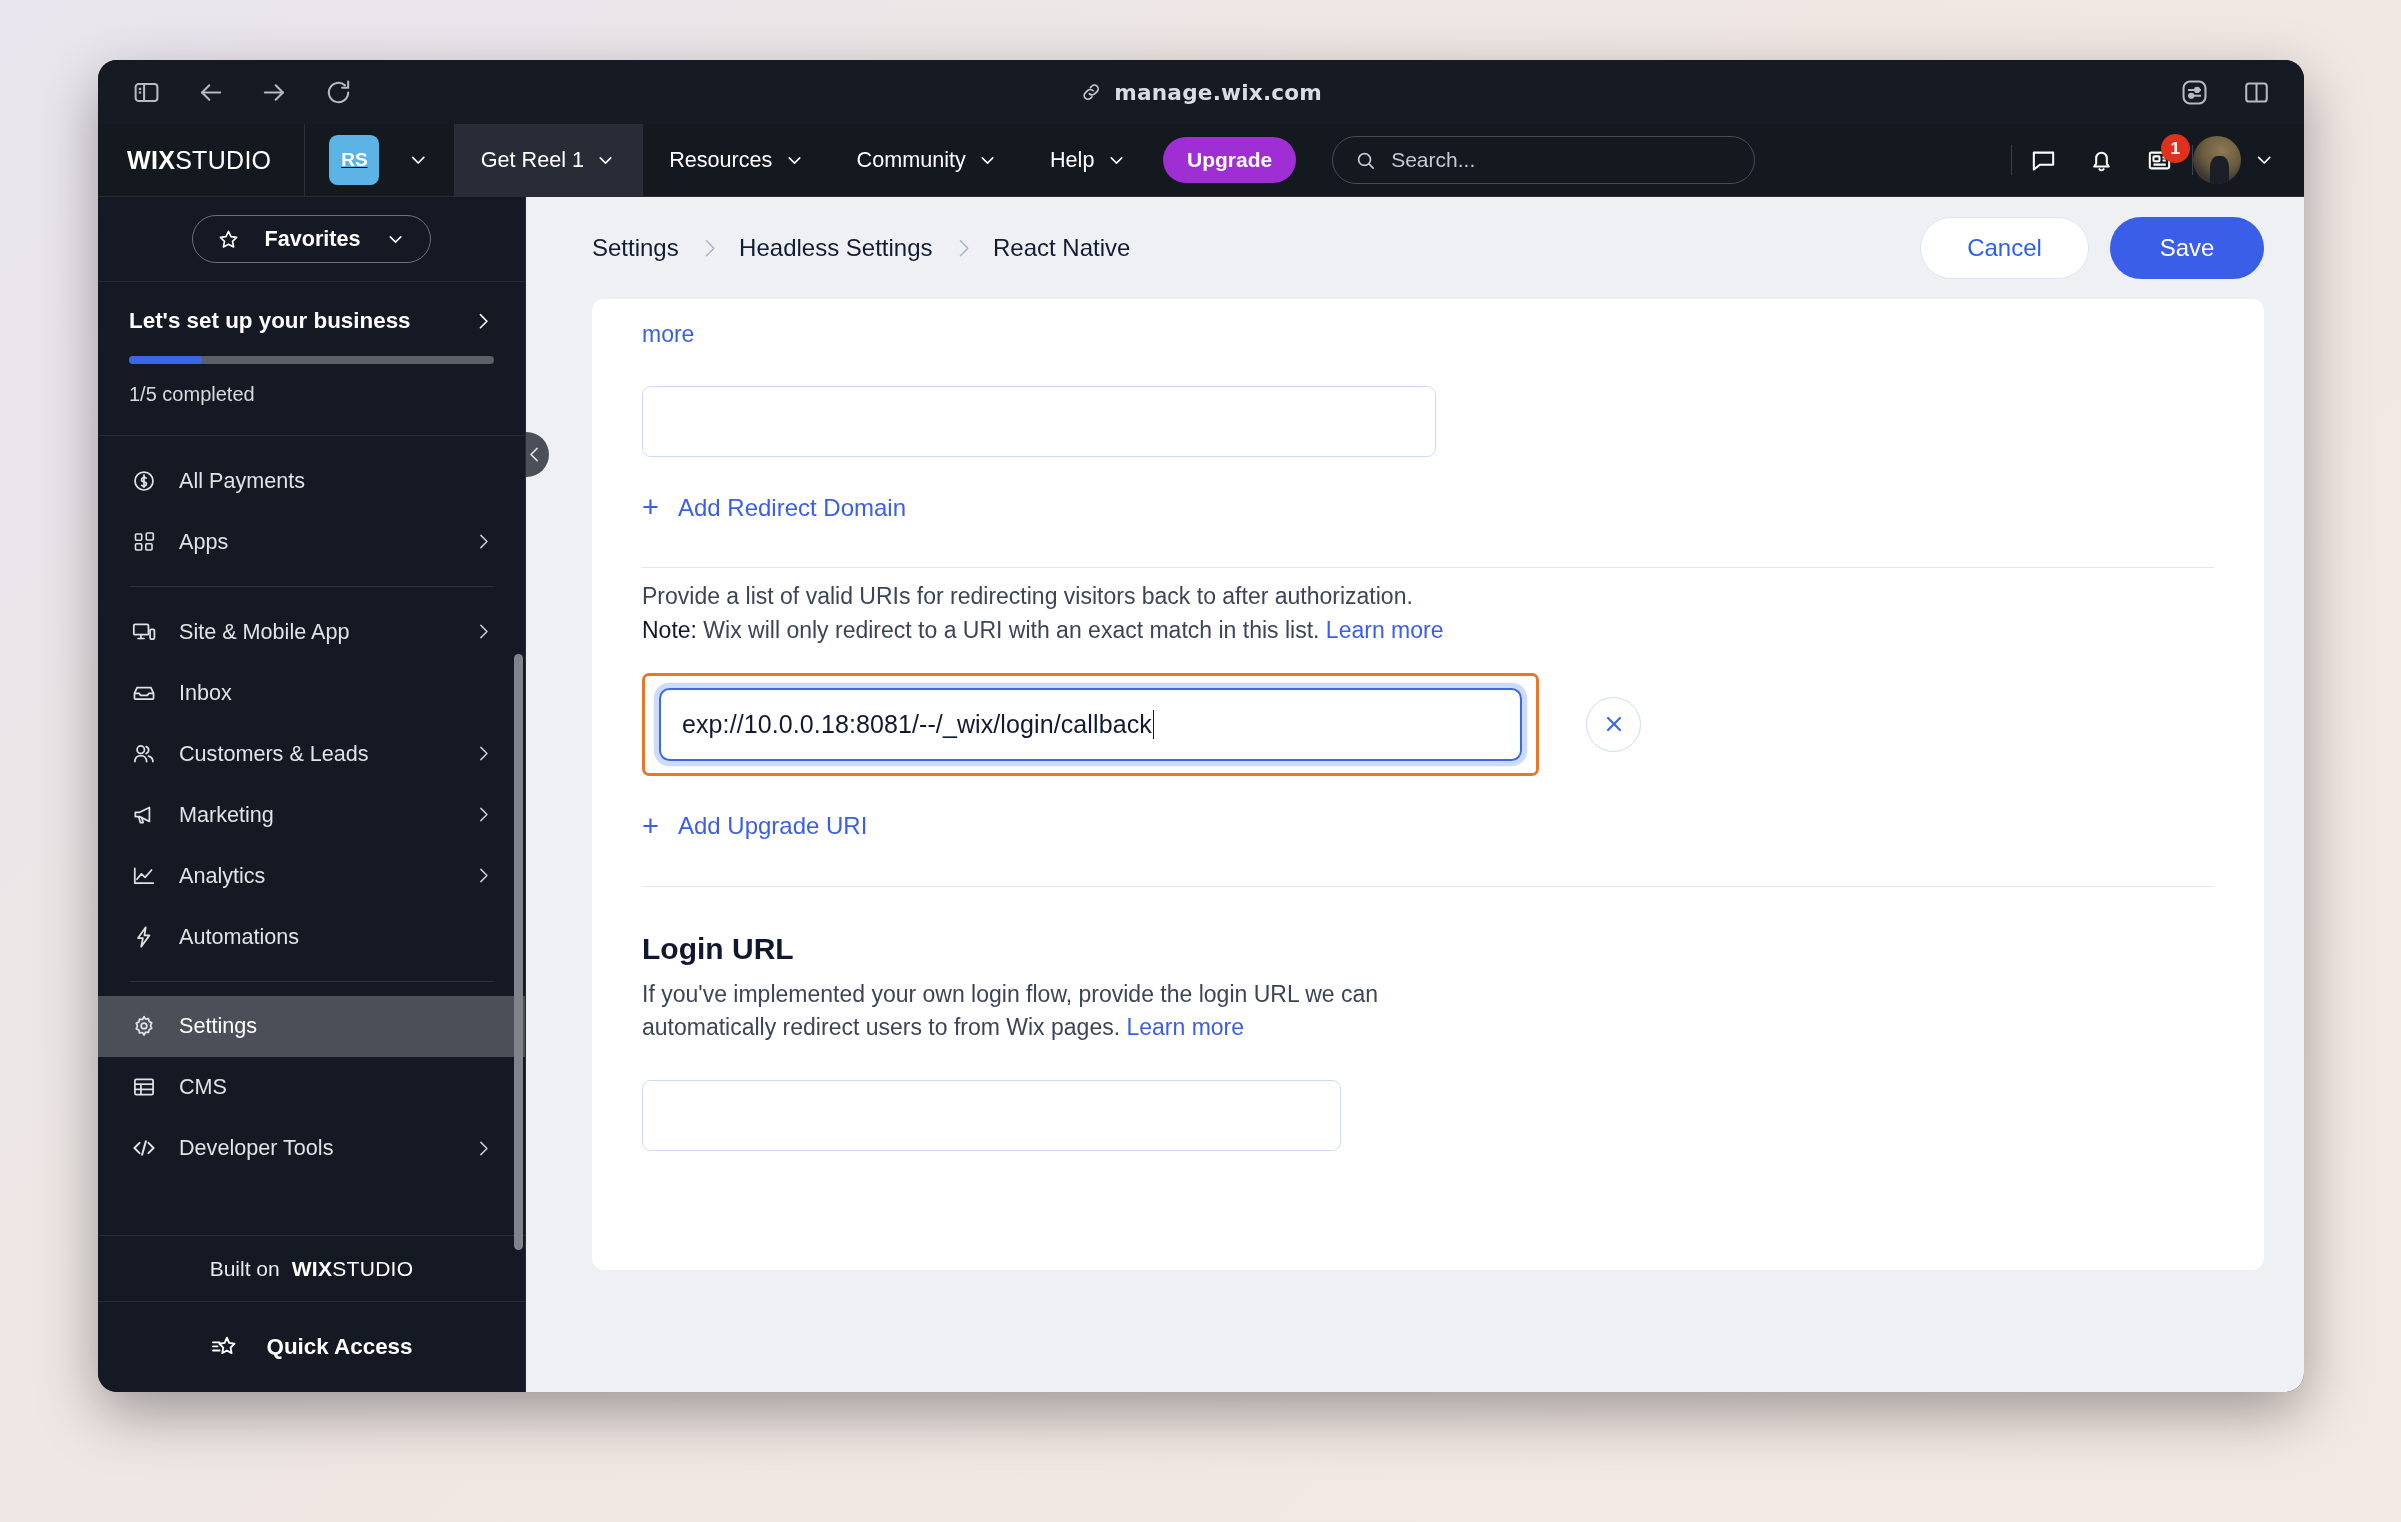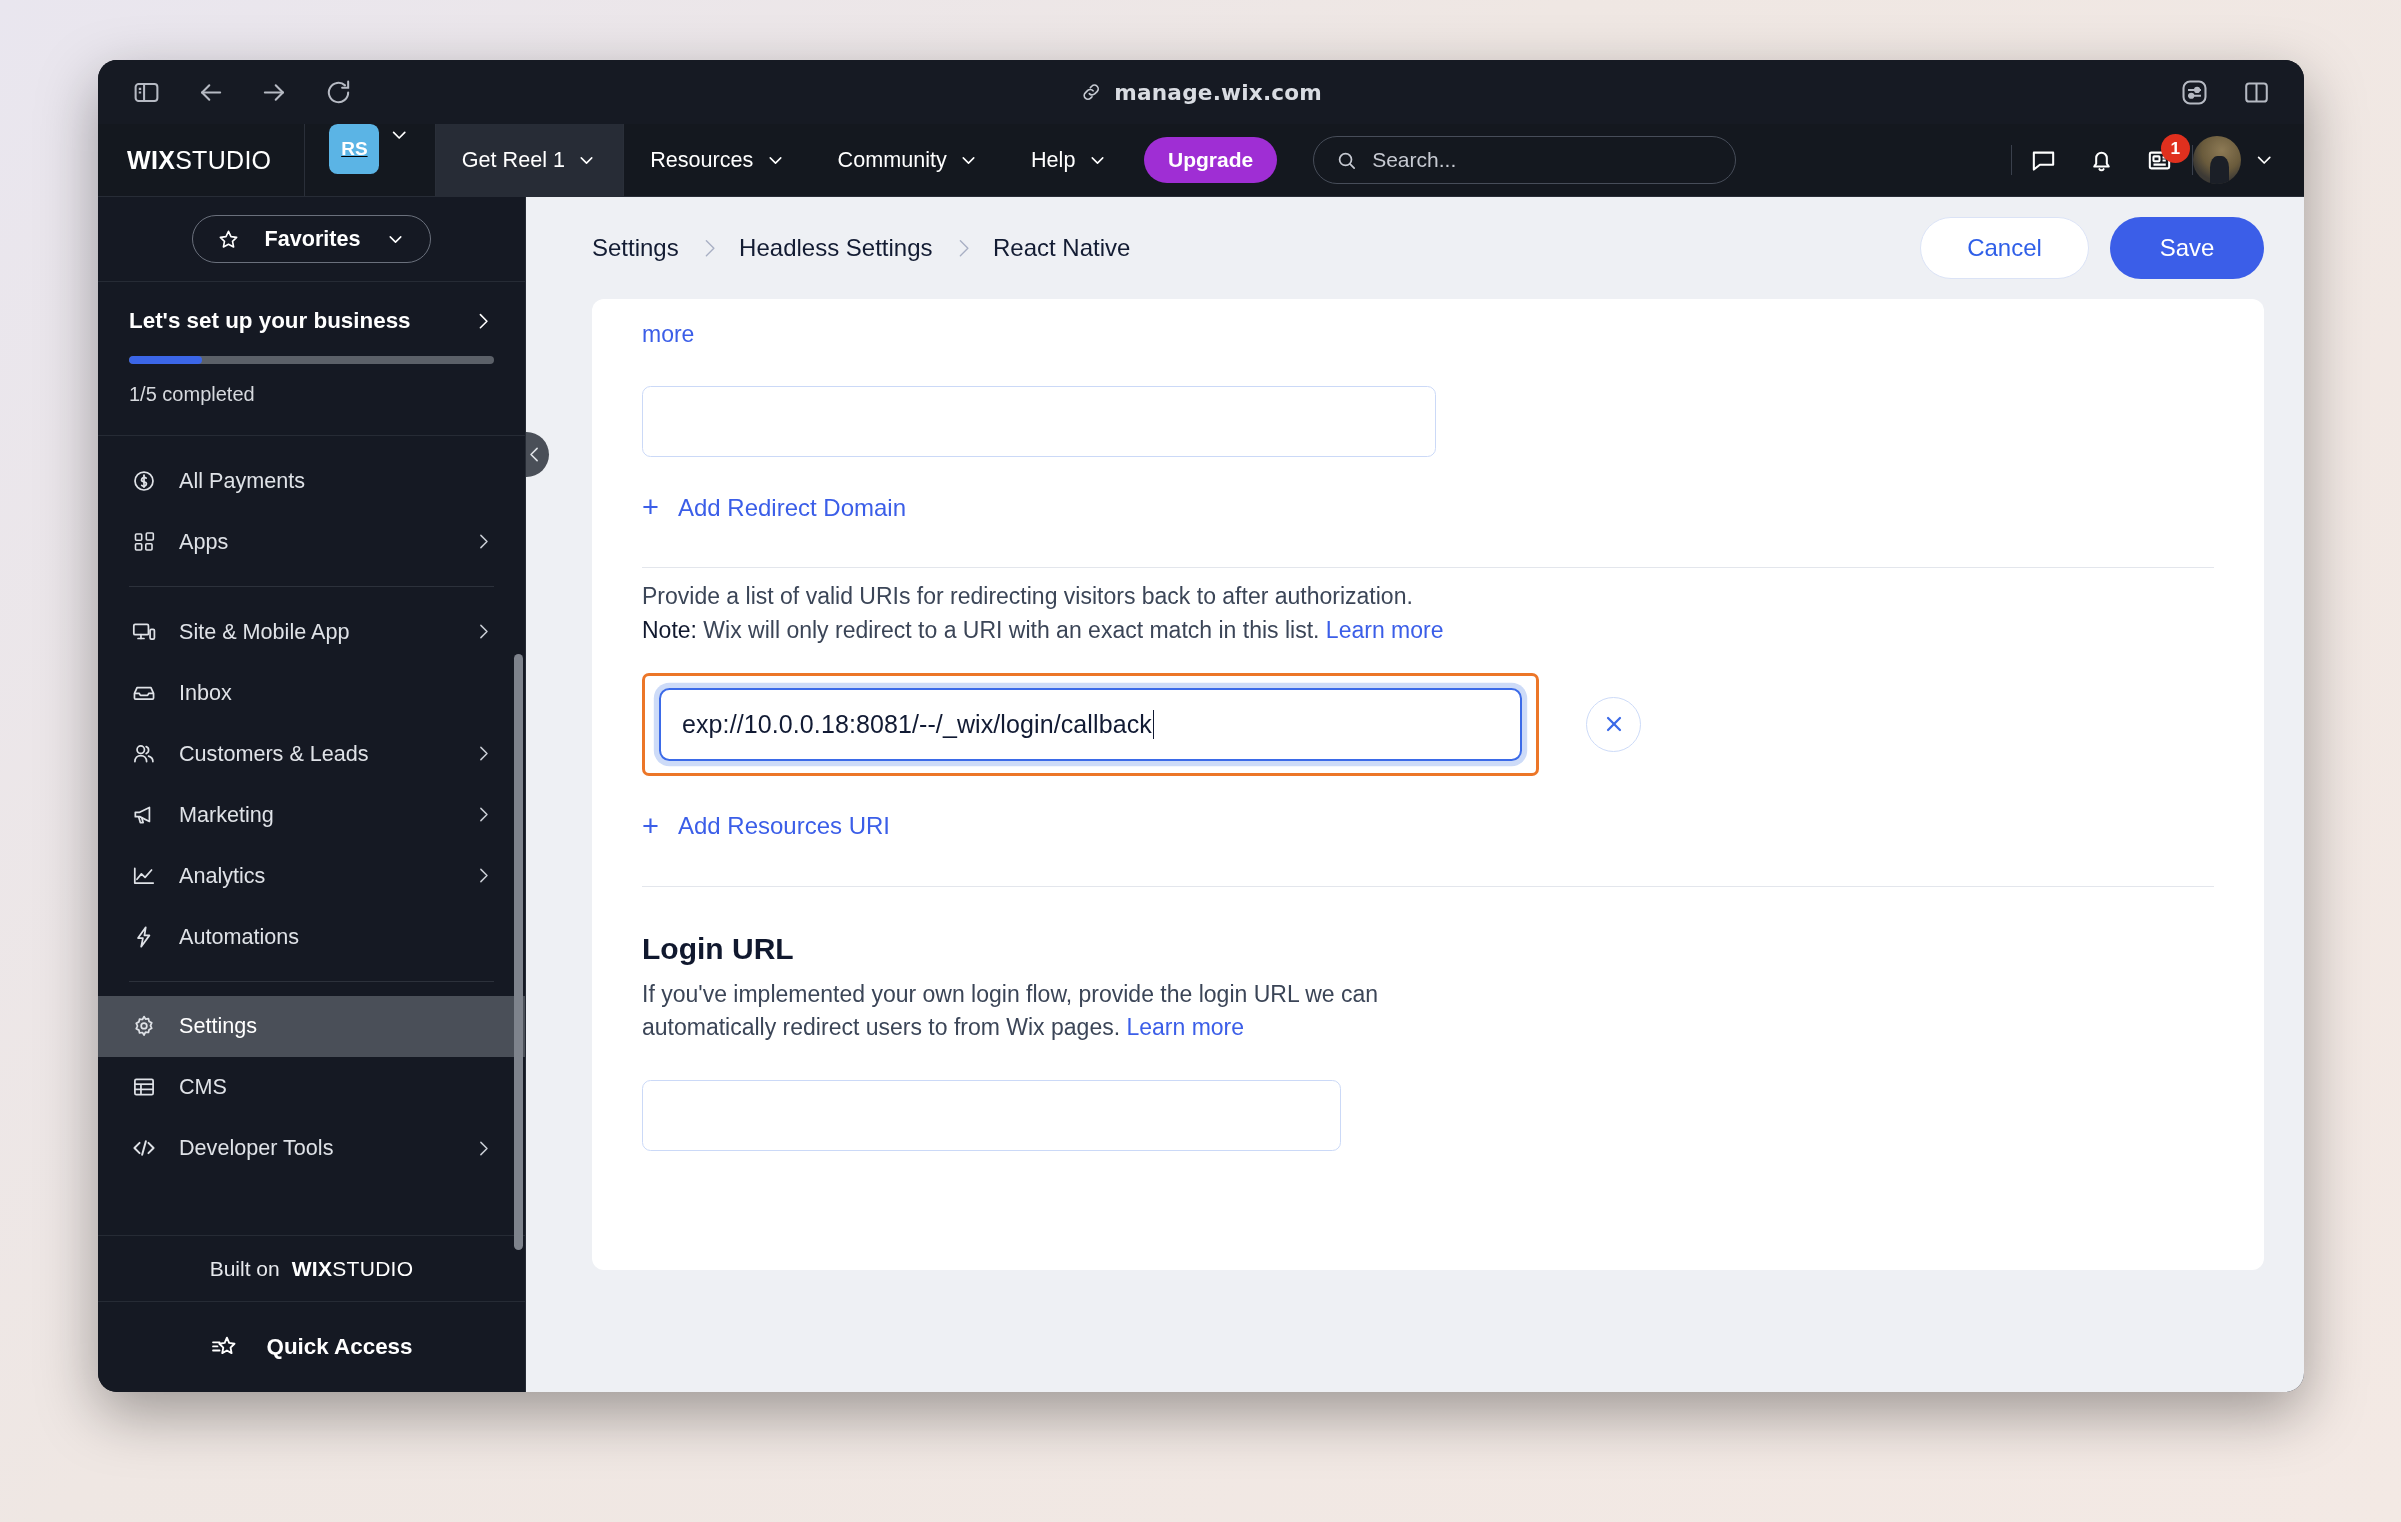--- a/index.html
+++ b/index.html
@@ -63,21 +63,21 @@
   .logo-cell {
     display: flex; align-items: center;
     padding: 0 33px 0 29px;
     border-right: 0.9px solid #2a2f39;
   }
   .logo { font-size: 25px; color: #fff; letter-spacing: 0.3px; white-space: nowrap; }
   .logo b { font-weight: 800; }
   .logo span.thin { font-weight: 300; }
 
   .site-cell {
-    display: flex; gap: 9px;
+    display: flex; align-items: center; gap: 28px;
     padding: 0 24px;
     border-right: 0.9px solid #2a2f39;
     text-decoration: underline;
   }
   .site-avatar {
     width: 50px; height: 50px; border-radius: 8.6px;
     background: #5bb4e5; color: #fff;
     display: flex; align-items: center; justify-content: center;
     font-size: 19px; font-weight: 600;
   }
@@ -719,21 +719,21 @@
             <div class="x-btn">
               <svg width="26" height="26" viewBox="0 0 24 24" fill="none" stroke="currentColor" stroke-width="2.1" stroke-linecap="round">
                   <line x1="6.5" y1="6.5" x2="17.5" y2="17.5"></line>
                   <line x1="17.5" y1="6.5" x2="6.5" y2="17.5"></line>
                 </svg>
             </div>
           </div>
 
           <div class="addlink">
             <span class="plus">+</span>
-            <span>Add Resources URI</span>
+            <span>Add Upgrade URI</span>
           </div>
 
           <div class="divider"></div>
 
           <div class="sec-title">Login URL</div>
           <div class="sec-desc">
             <span>If you've implemented your own login flow, provide the login URL we can automatically redirect users to from Wix pages. </span><span class="link">Learn more</span>
           </div>
           <div class="field field-login"></div>
 

